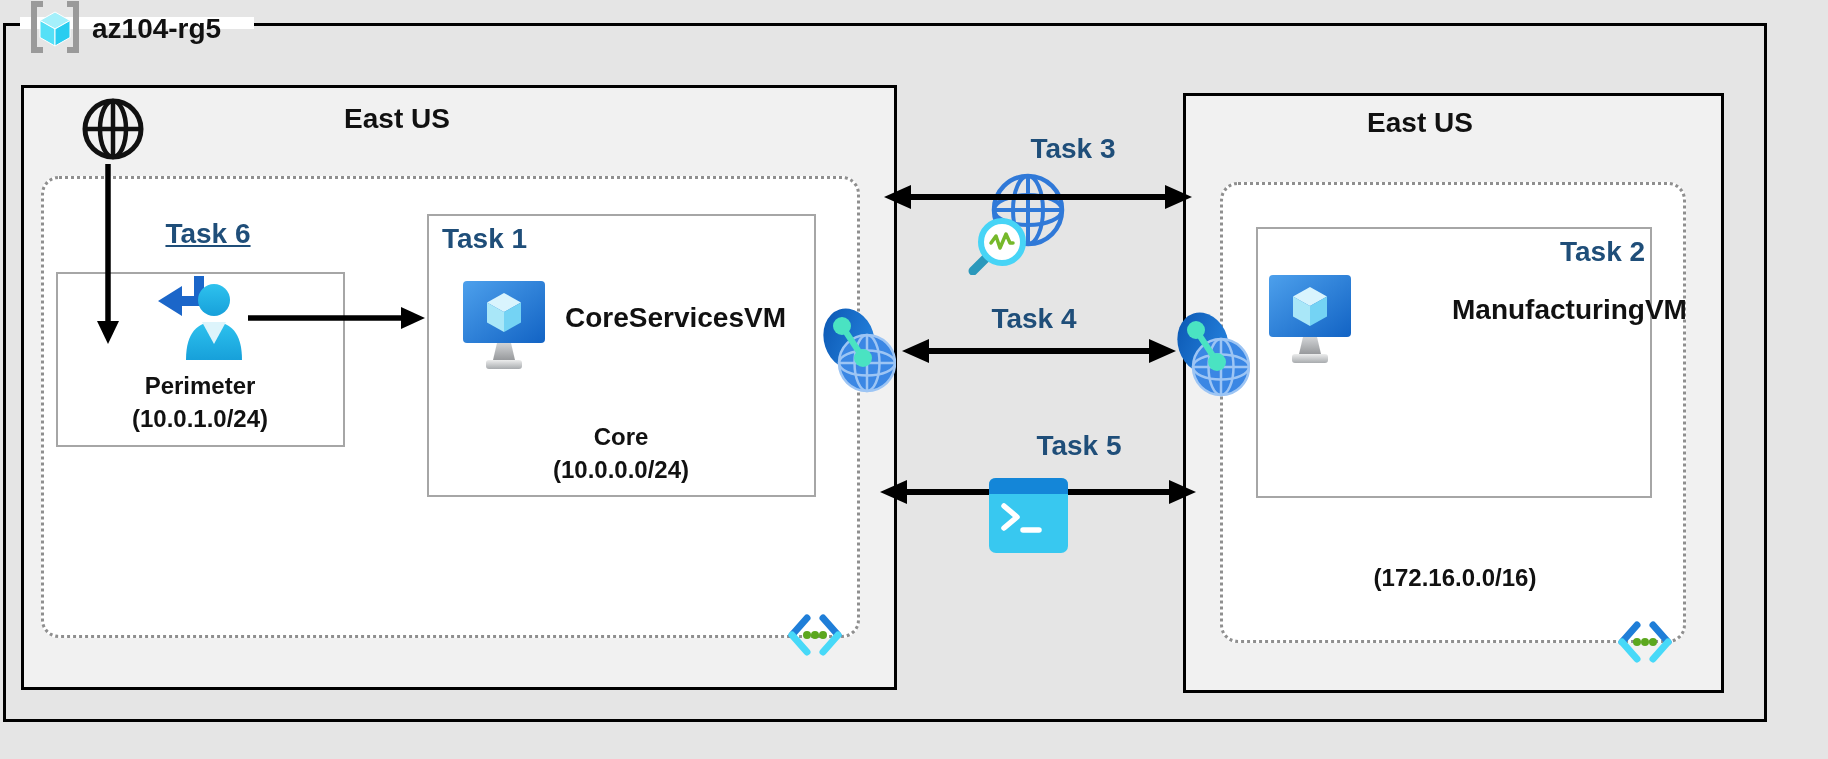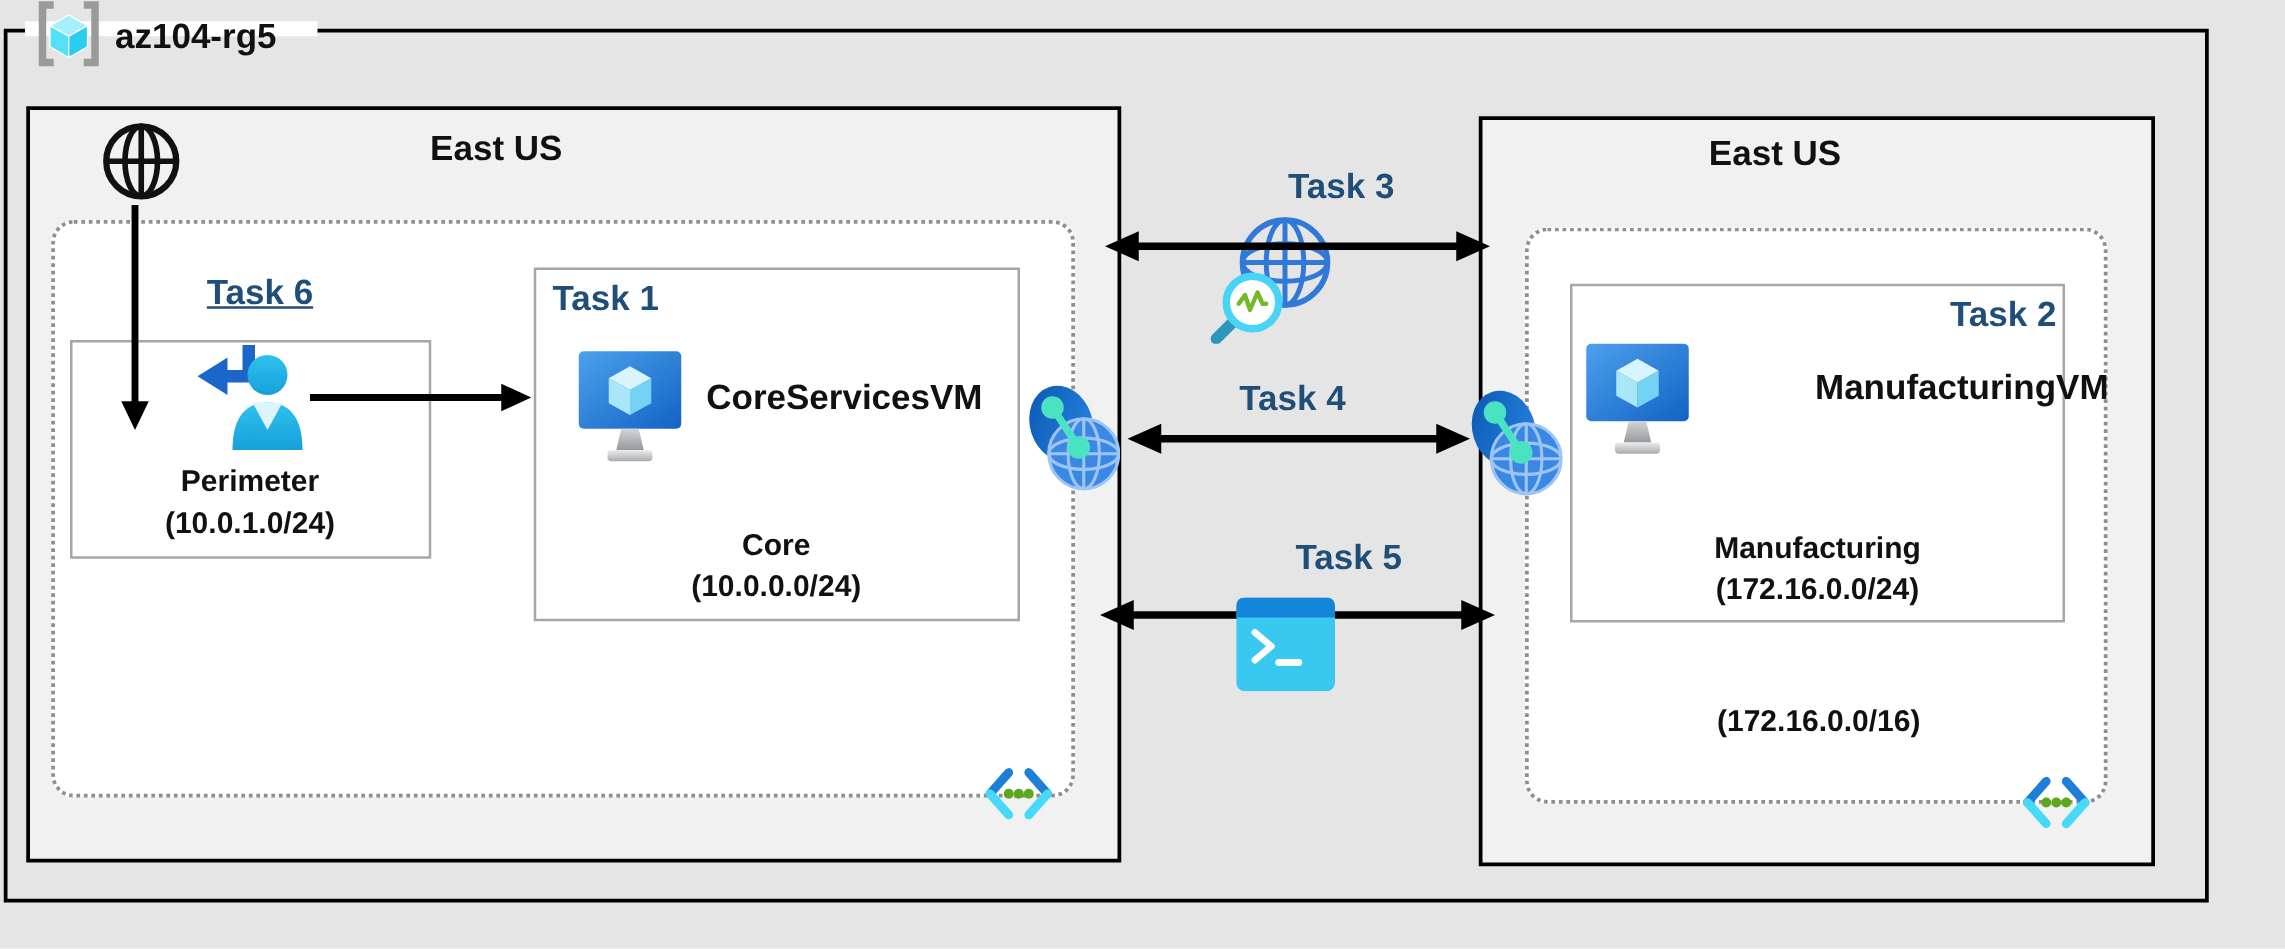--- a/index.html
+++ b/index.html
@@ -135,24 +135,20 @@
     <svg width="84" height="96" viewBox="0 0 84 96">
       <rect x="1" y="1" width="82" height="62" rx="4" fill="url(#monG)"></rect>
       <polygon points="42,13 59,22.5 42,32 25,22.5" fill="#d9f4fd"></polygon>
       <polygon points="25,22.5 42,32 42,52 25,42.5" fill="#a9e7f8"></polygon>
       <polygon points="59,22.5 42,32 42,52 59,42.5" fill="#74d3f4"></polygon>
       <polygon points="35,63 49,63 53,80 31,80" fill="url(#stG)"></polygon>
       <rect x="24" y="80" width="36" height="9" rx="3" fill="url(#baG)"></rect>
     </svg>
   </div>
   <div class="txt t28" style="left:1412px;top:293px;z-index:4;margin-left:40px;">ManufacturingVM</div>
-  <div class="txt t27 xc lines" style="left:1454px;top:422px;z-index:4;">
-    <div>Manufacturing</div>
-    <div>(172.16.0.0/24)</div>
-  </div>
 
   <div class="txt t27 xc" style="left:1455px;top:562px;line-height:32px;z-index:4;">
     <div>(172.16.0.0/16)</div>
   </div>
 
   <div class="icon" style="left:1616px;top:618px;z-index:6;">
     <svg width="58" height="48" viewBox="0 0 58 48">
       <line x1="21" y1="7" x2="6" y2="24" stroke="#1f7ed8" stroke-width="7" stroke-linecap="round"></line>
       <line x1="6" y1="24" x2="21" y2="41" stroke="#47d9f8" stroke-width="7" stroke-linecap="round"></line>
       <line x1="37" y1="7" x2="52" y2="24" stroke="#1f7ed8" stroke-width="7" stroke-linecap="round"></line>

